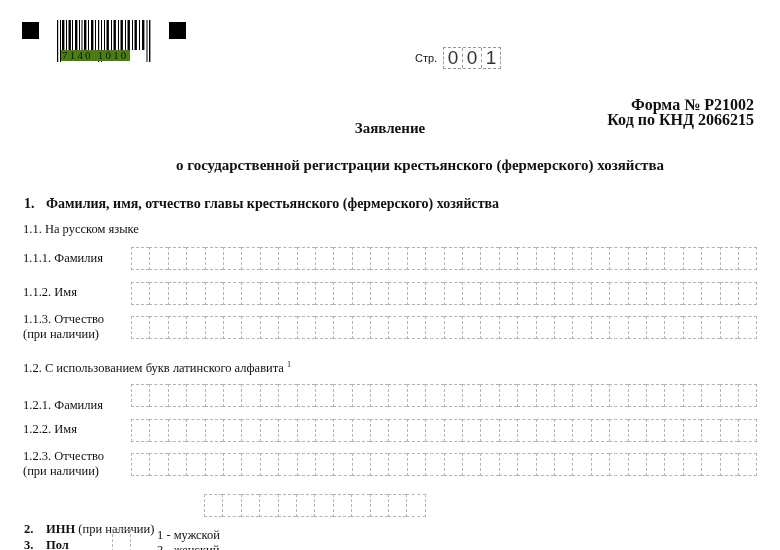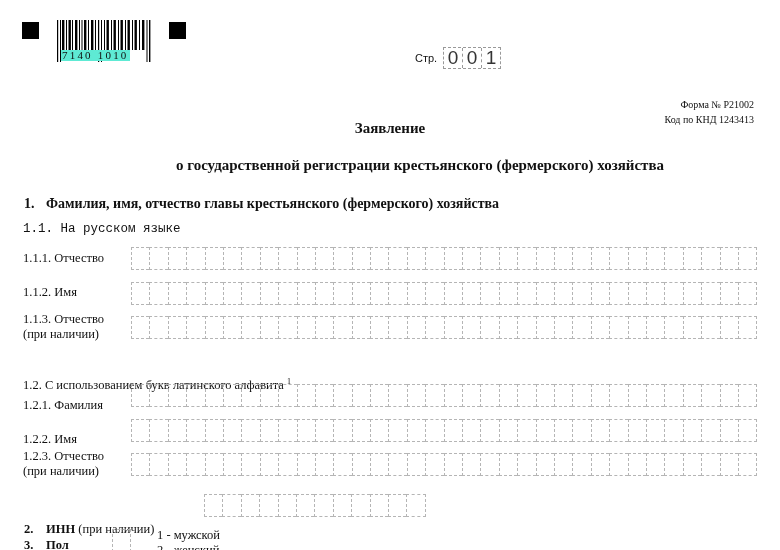--- a/index.html
+++ b/index.html
@@ -1,27 +1,27 @@
 <!DOCTYPE html>
 <html><head>
 <meta charset="utf-8">
 <style>
   html, body { margin:0; padding:0; background:#ffffff; }
   body { width:780px; height:550px; position:relative; overflow:hidden;
          font-family:"Liberation Serif", "DejaVu Serif", serif; color:#111; }
   .marker { position:absolute; width:17px; height:17px; background:#000; }
   .barcode { position:absolute; left:57px; top:20px; width:94px; height:42px; }
   .barcode-digits { position:absolute; left:61px; top:50px; font-size:11px; letter-spacing:2.2px;
-                    font-family:"Liberation Serif", serif; background:#5eead4; line-height:11px; padding:0 1px; }
+                    font-family:"Liberation Serif", serif; background:#4d7c0f; line-height:11px; padding:0 1px; }
   .page-label { position:absolute; left:415px; top:52px; font-family:"Liberation Sans", sans-serif; font-size:11px;text-align:center; }
   .page-cells { position:absolute; left:443px; top:47px; display:flex; border:1px dashed #999; }
   .page-cells span { width:18px; height:20px; border-right:1px dashed #999; font-family:"Liberation Sans", sans-serif;
                      font-size:19px; line-height:20px; text-align:center; color:#333; }
   .page-cells span:last-child { border-right:none; }
-  .form-id { position:absolute; right:26px; top:97px; text-align:right; font-weight:normal; font-size:10px; line-height:15px; }
+  .form-id { position:absolute; right:26px; top:97px; text-align:right; font-weight:bold; font-size:16px; line-height:15px; }
   .title { position:absolute; left:0; width:780px; text-align:center; font-weight:bold; font-size:15px; }
   .section { position:absolute; left:24px; font-size:12px; }
   .section b { font-weight:bold; }
   .label { position:absolute; left:23px; font-size:12.5px; line-height:15px; }
   .cells { position:absolute; display:flex; height:22px; }
   .cells i { display:block; width:17.4px; height:21px; border:1px dashed #b5b5b5; border-right:none; }
   .cells i:last-child { border-right:1px dashed #b5b5b5; }
   sup { font-size:8px; }
 </style>
 </head>
@@ -67,33 +67,33 @@
 
 <div class="page-label">Стр.</div>
 <div class="page-cells">
   <span>0</span>
   <span>0</span>
   <span>1</span>
 </div>
 
 <div class="form-id">
   <div>Форма № Р21002</div>
-  <div>Код по КНД 1243413</div>
+  <div>Код по КНД 2066215</div>
 </div>
 
 <div class="title" style="top:120px;">Заявление</div>
 <div class="title" style="top:157px;margin-left:30px;">о государственной регистрации крестьянского (фермерского) хозяйства</div>
 
 <div class="section" style="top:196px;font-size:14px;">
   <b style="display:inline-block;width:22px;">1.</b><b>Фамилия, имя, отчество главы крестьянского (фермерского) хозяйства</b>
 </div>
 
-<div class="label" style="top:222px;font-family:Liberation Mono, monospace;">1.1. На русском языке</div>
-
-<div class="label" style="top:251px;">1.1.1. Отчество</div>
+<div class="label" style="top:222px;">1.1. На русском языке</div>
+
+<div class="label" style="top:251px;">1.1.1. Фамилия</div>
 <div class="cells" style="left:131px;top:247px;">
     <i></i>
     <i></i>
     <i></i>
     <i></i>
     <i></i>
     <i></i>
     <i></i>
     <i></i>
     <i></i>
@@ -196,21 +196,21 @@
     <i></i>
     <i></i>
     <i></i>
     <i></i>
     <i></i>
     <i></i>
     <i></i>
     <i></i>
   </div>
 
-<div class="label" style="top:374px;">
+<div class="label" style="top:357px;">
   <span>1.2. С использованием букв латинского алфавита</span>
   <sup>1</sup>
 </div>
 
 <div class="label" style="top:388px;margin-top:10px;">1.2.1. Фамилия</div>
 <div class="cells" style="left:131px;top:384px;">
     <i></i>
     <i></i>
     <i></i>
     <i></i>
@@ -239,21 +239,21 @@
     <i></i>
     <i></i>
     <i></i>
     <i></i>
     <i></i>
     <i></i>
     <i></i>
     <i></i>
   </div>
 
-<div class="label" style="top:432px;">1.2.2. Имя</div>
+<div class="label" style="top:422px;">1.2.2. Имя</div>
 <div class="cells" style="left:131px;top:419px;">
     <i></i>
     <i></i>
     <i></i>
     <i></i>
     <i></i>
     <i></i>
     <i></i>
     <i></i>
     <i></i>

